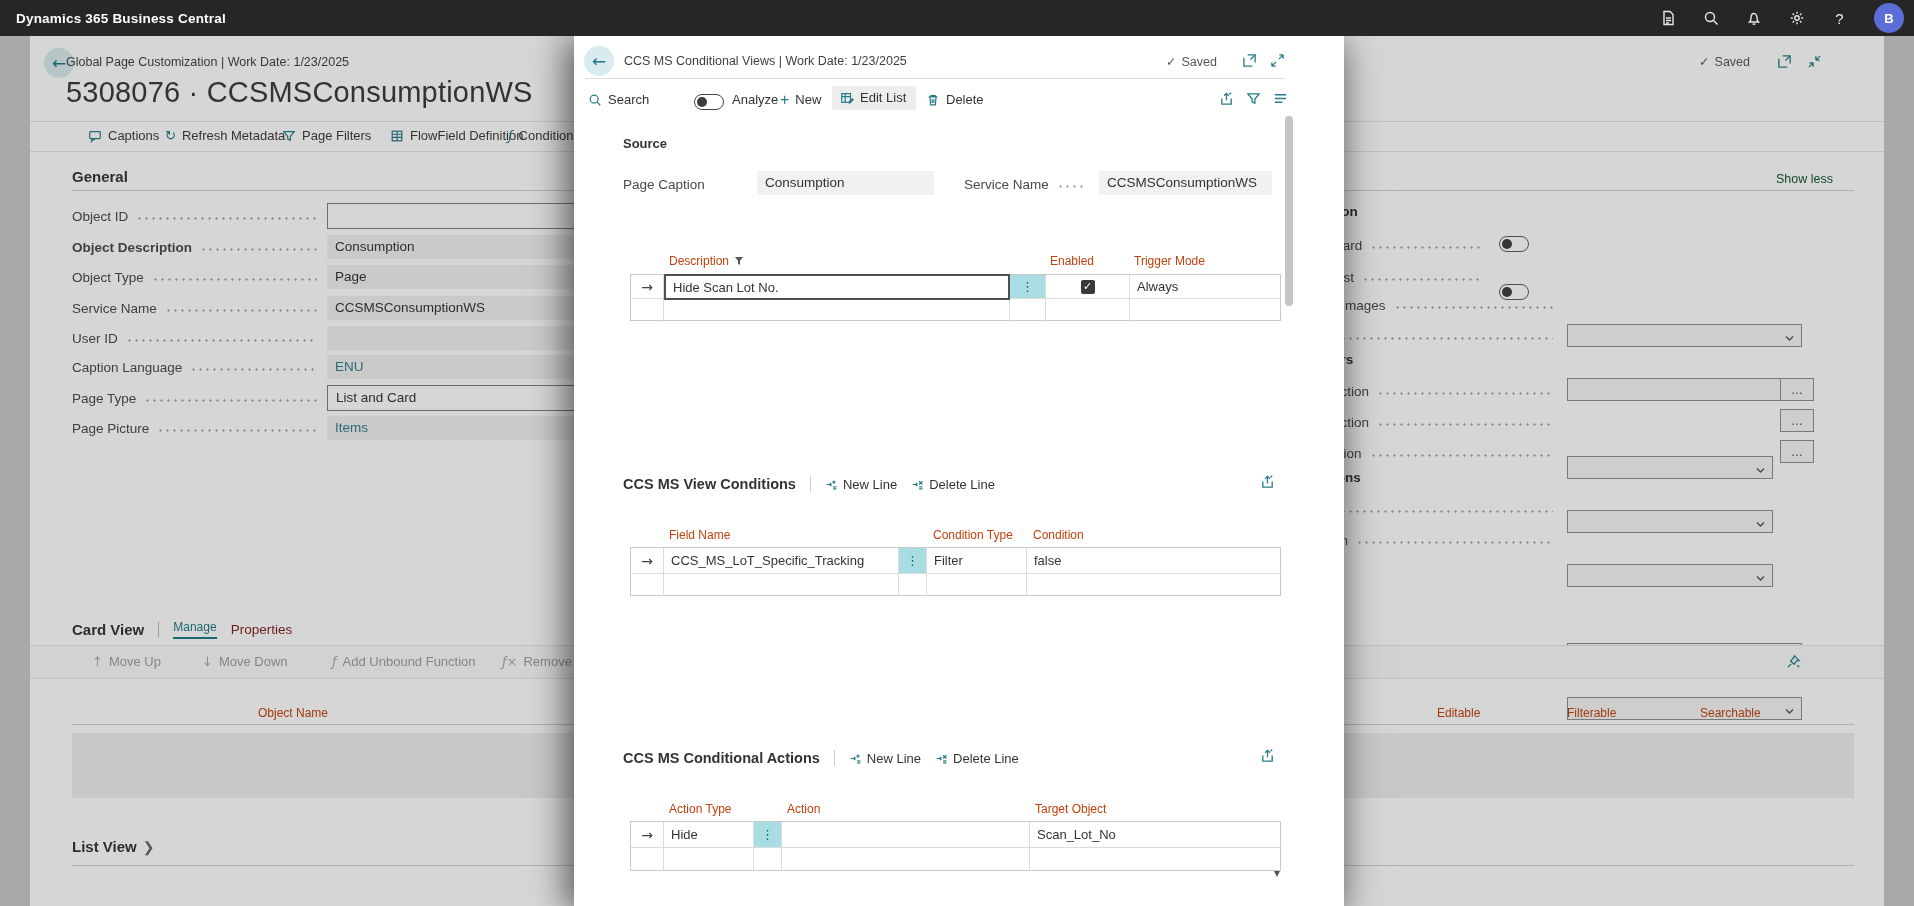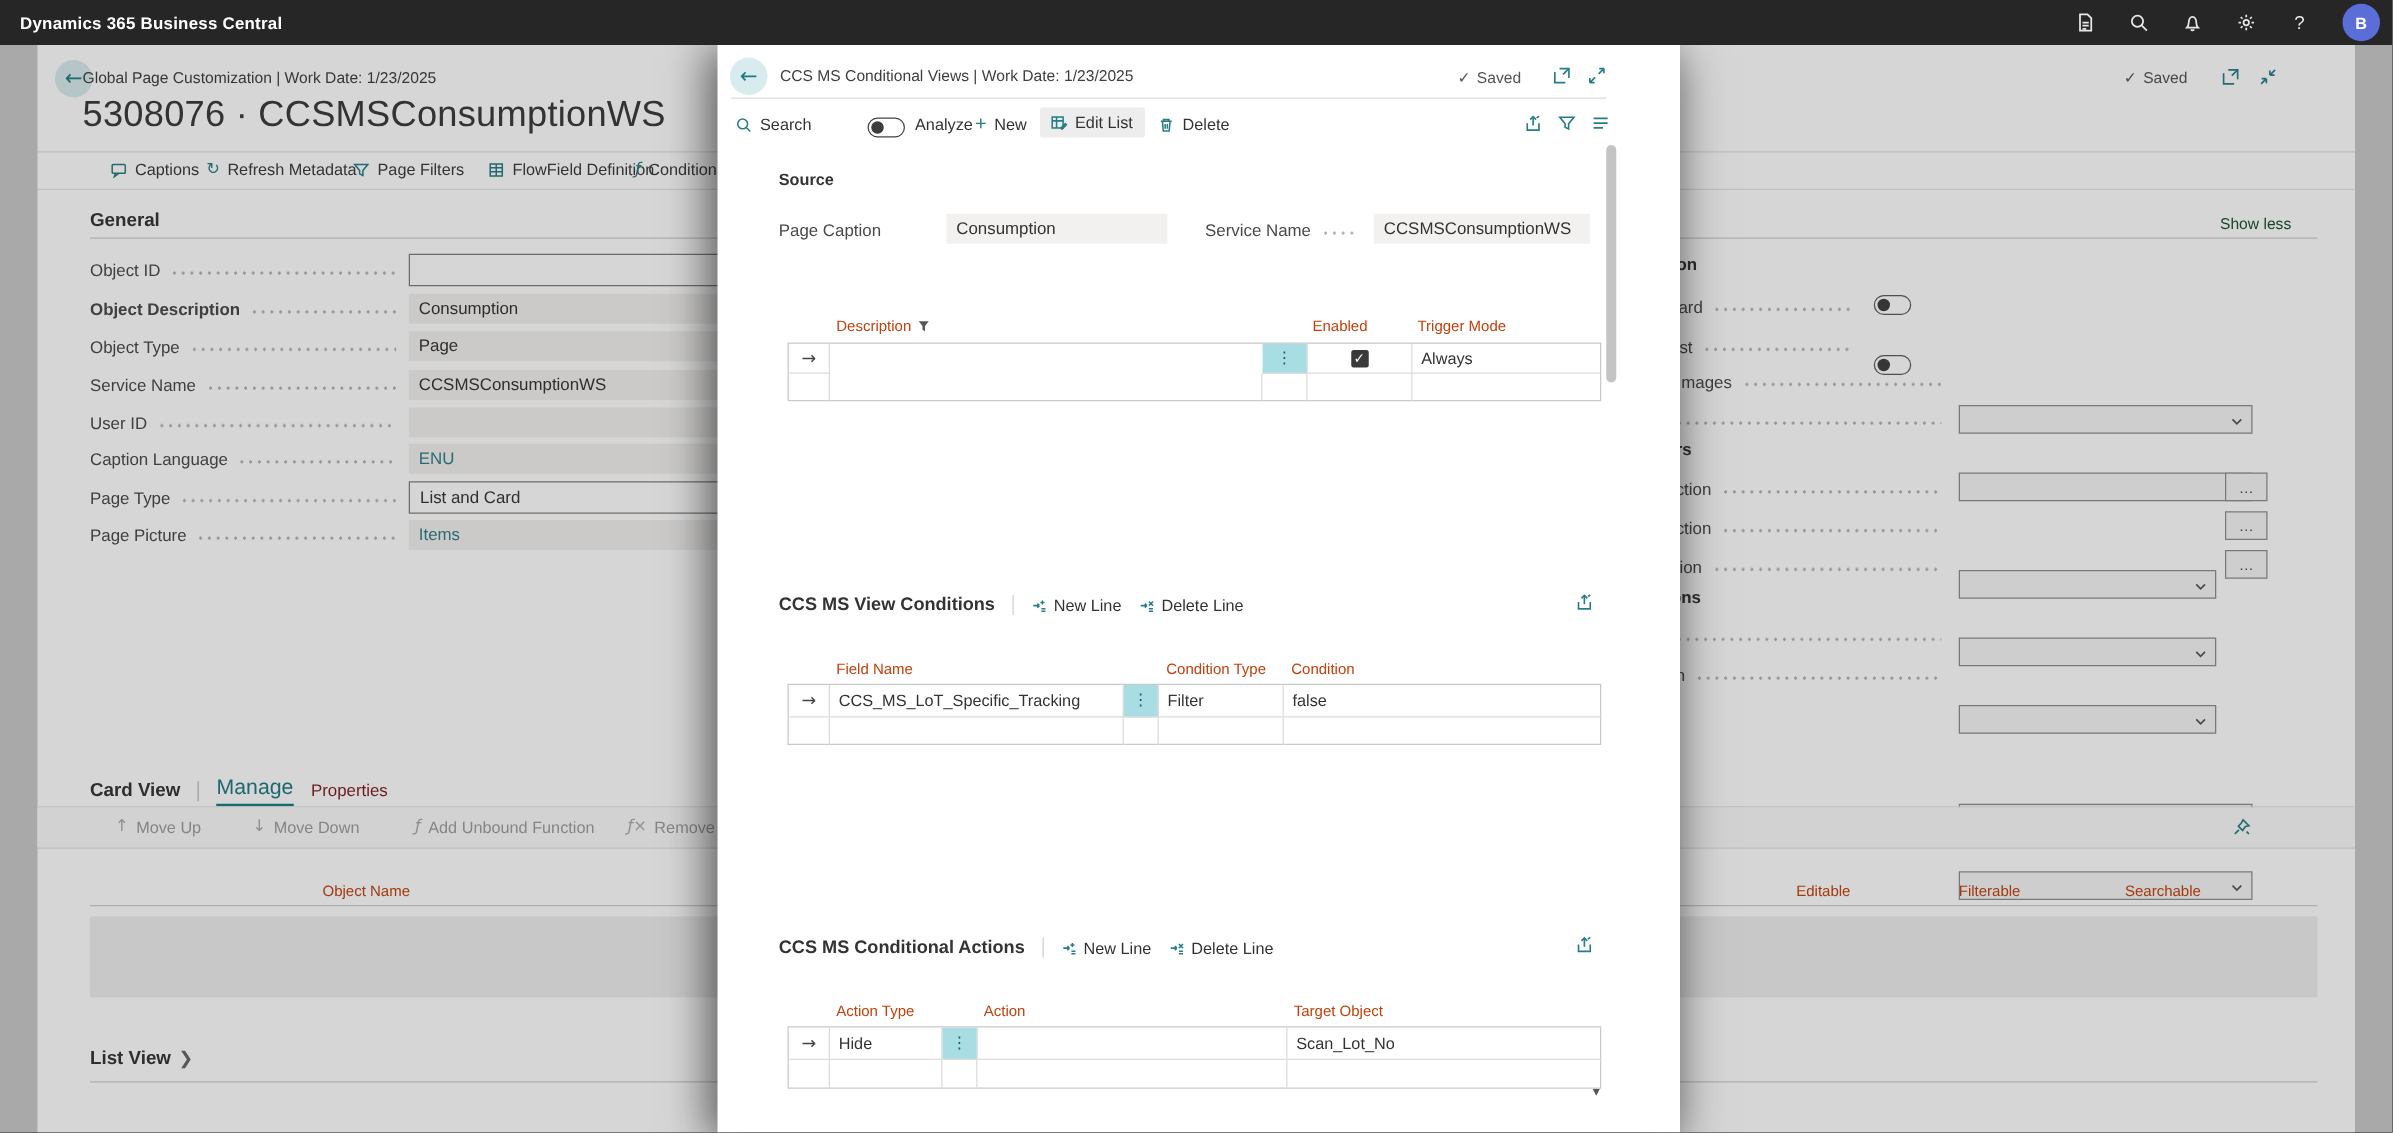--- a/index.html
+++ b/index.html
@@ -323,21 +323,21 @@
       </div>
       <div class="abs dd" style="left:1537px;top:491px;width:235px;">
         <span class="chev"><svg viewBox="0 0 9 9">
               <path d="M1 2.5l3.5 3.5L8 2.5"></path>
             </svg></span>
       </div>
 
       <div class="abs" style="left:42px;top:584px;display:flex;align-items:center;gap:14px;">
         <span class="sec-h">Card View</span>
         <span class="vbar" style="background:#bbb;"></span>
-        <span style="font-size:17px;" class="tabactive">Manage</span>
+        <span style="font-size:12px;" class="tabactive">Manage</span>
         <span style="font-size:13.5px;color:#7f1d1d;">Properties</span>
       </div>
       <div class="hline" style="left:0;top:609px;width:1854px;"></div>
       <div class="abs" style="left:0;top:610px;width:1854px;height:32px;background:#fbfbfb;"></div>
       <div class="abs disabled-act" style="left:62px;top:618px;">
         <span class="ic">↑</span>
           <span>Move Up</span>
       </div>
       <div class="abs disabled-act" style="left:172px;top:618px;">
         <span class="ic">↓</span>
@@ -475,20 +475,21 @@
         <span>Description</span>
         <svg width="10" height="10" viewBox="0 0 10 10">
             <path d="M1 1h8L6 4.8V9L4 7.8V4.8z" fill="#555"></path>
           </svg>
       </div>
       <div class="abs colhead" style="left:476px;top:218px;">Enabled</div>
       <div class="abs colhead" style="left:560px;top:218px;">Trigger Mode</div>
 
       <div class="tbl" style="left:56px;top:238px;width:651px;height:47px;">
         <div class="cell ind" style="left:0;top:0;width:33px;height:24px;">→</div>
+        <div class="cell focuscell" style="left:33px;top:-1px;width:346px;height:26px;">Hide Scan Lot No.</div>
         <div class="cell ellcell" style="left:379px;top:0;width:36px;height:24px;">⋮</div>
         <div class="cell" style="left:415px;top:0;width:84px;height:24px;">
             <span class="cbx">✓</span>
           </div>
         <div class="cell last" style="left:499px;top:0;width:151px;height:24px;">Always</div>
         <div class="cell ind nob" style="left:0;top:24px;width:33px;height:22px;"></div>
         <div class="cell nob" style="left:33px;top:24px;width:346px;height:22px;"></div>
         <div class="cell nob" style="left:379px;top:24px;width:36px;height:22px;"></div>
         <div class="cell nob" style="left:415px;top:24px;width:84px;height:22px;"></div>
         <div class="cell last nob" style="left:499px;top:24px;width:151px;height:22px;"></div>

